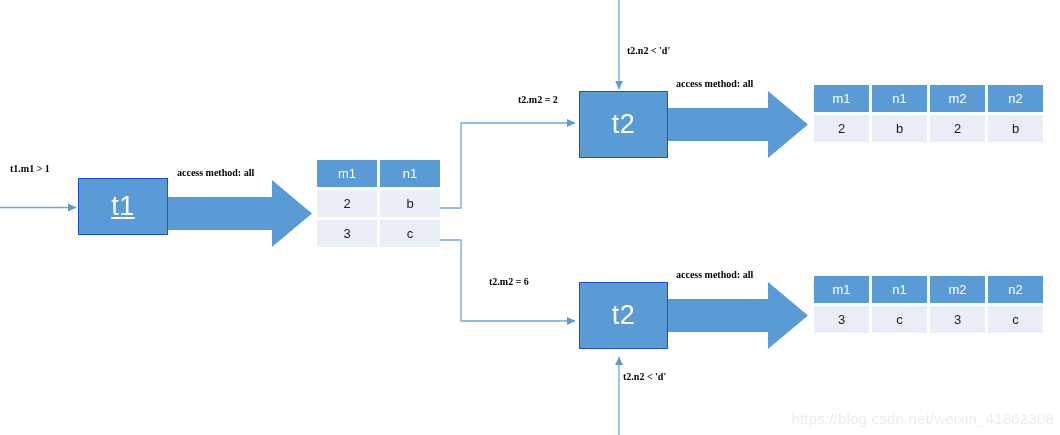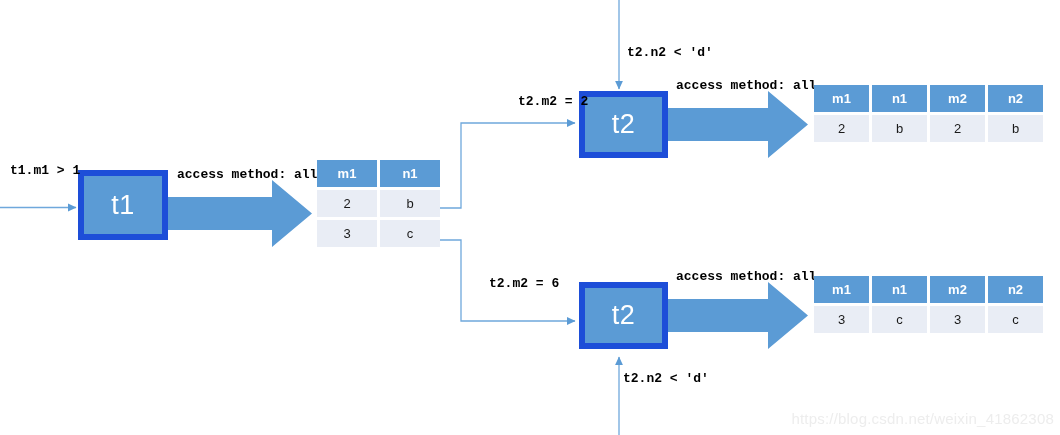--- a/index.html
+++ b/index.html
@@ -22,40 +22,40 @@
     left: 0;
     top: 0;
     width: 1060px;
     height: 435px;
   }
 
   
   .node-box {
     position: absolute;
     background: #5B9BD5;
-    border: 6px solid #1d4ed8;
+    border: 1px solid #1d4ed8;
     box-sizing: border-box;
     color: #ffffff;
     display: flex;
     align-items: center;
     justify-content: center;
     font-size: 27px;
     font-weight: 300;
     letter-spacing: 0.5px;
     font-family: "Liberation Sans", sans-serif;
   }
 
   
   .edge-label {
     position: absolute;
-    font-size: 13px;
+    font-size: 10px;
     font-weight: bold;
     color: #000000;
     white-space: nowrap;
-    font-family: Liberation Mono, monospace;
+    font-family: Liberation Serif, serif;
   }
 
   
   .grid {
     position: absolute;
     display: grid;
     gap: 3px;
   }
   .grid.cols2 { grid-template-columns: 60px 60px; }
   .grid.cols4 { grid-template-columns: 55px 55px 55px 55px; }
@@ -64,21 +64,21 @@
     height: 27px;
     display: flex;
     align-items: center;
     justify-content: center;
     font-size: 13px;
     box-sizing: border-box;
   }
   .cell.head {
     background: #5B9BD5;
     color: #ffffff;
-    font-weight: bold;
+    font-weight: normal;
   }
   .cell.body {
     background: #E9EDF5;
     color: #1a1a1a;
     font-weight: normal;
   }
 
   
   .watermark {
     position: absolute;
@@ -113,21 +113,21 @@
 
     <line x1="619" y1="0" x2="619" y2="89" stroke="#6FA8DC" stroke-width="1.3" marker-end="url(#arrowThin)"></line>
 
     <line x1="619" y1="435" x2="619" y2="357" stroke="#6FA8DC" stroke-width="1.3" marker-end="url(#arrowThin)"></line>
 
     <polygon points="668,108 768,108 768,91 808,124.5 768,158 768,141 668,141" fill="#5B9BD5"></polygon>
 
     <polygon points="668,299 768,299 768,282 808,315.5 768,349 768,332 668,332" fill="#5B9BD5"></polygon>
   </svg>
 
-  <div class="node-box" style="left:78px; top:170px; width:90px; height:70px;">
+  <div class="node-box" style="left:78px; top:178px; width:90px; height:57px;text-decoration:underline;">
     <span>t1</span>
   </div>
 
   <div class="node-box" style="left:579px; top:91px; width:89px; height:67px;">
     <span>t2</span>
   </div>
 
   <div class="node-box" style="left:579px; top:282px; width:89px; height:67px;">
     <span>t2</span>
   </div>

